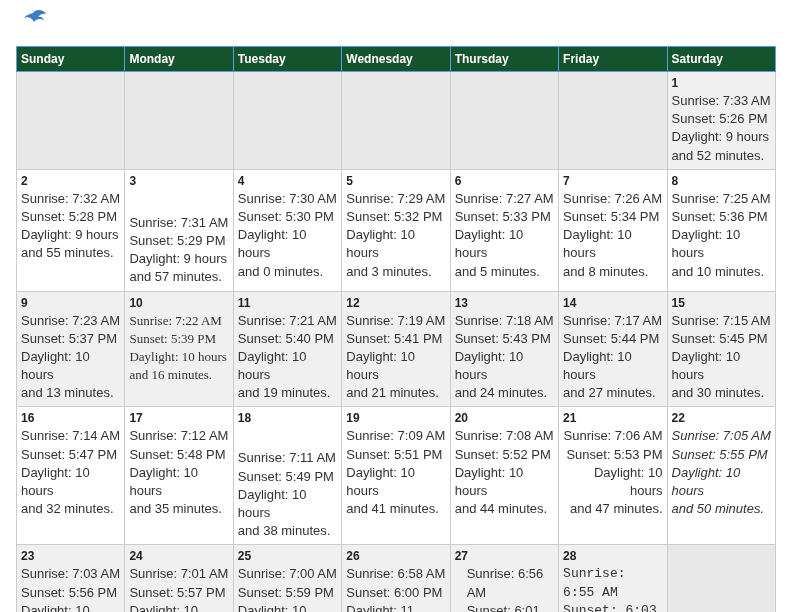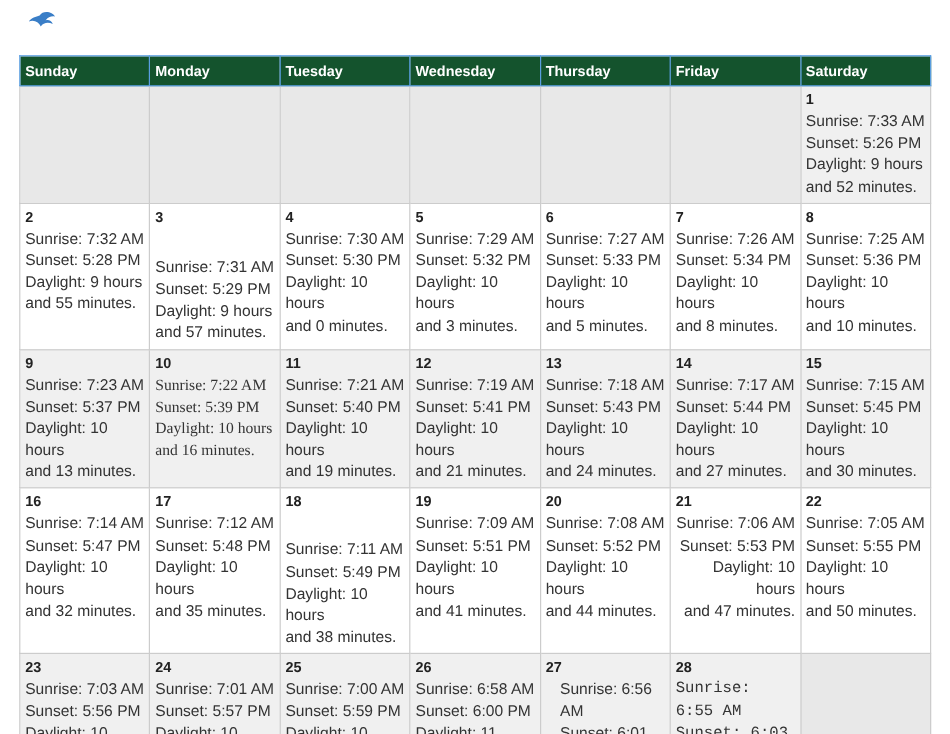--- a/index.html
+++ b/index.html
@@ -273,21 +273,21 @@
         </td>
         <td>
           <div class="day-num">21</div>
           <div class="day-info" style="white-space: pre-line; text-align: right;">Sunrise: 7:06 AM
 Sunset: 5:53 PM
 Daylight: 10 hours
 and 47 minutes.</div>
         </td>
         <td>
           <div class="day-num">22</div>
-          <div class="day-info" style="white-space: pre-line;">Sunrise: 7:05 AM
+          <div class="day-info" style="white-space: pre-line; font-style: italic;">Sunrise: 7:05 AM
 Sunset: 5:55 PM
 Daylight: 10 hours
 and 50 minutes.</div>
         </td>
       </tr>
       <tr class="row-shaded">
         <td>
           <div class="day-num">23</div>
           <div class="day-info" style="white-space: pre-line;">Sunrise: 7:03 AM
 Sunset: 5:56 PM

